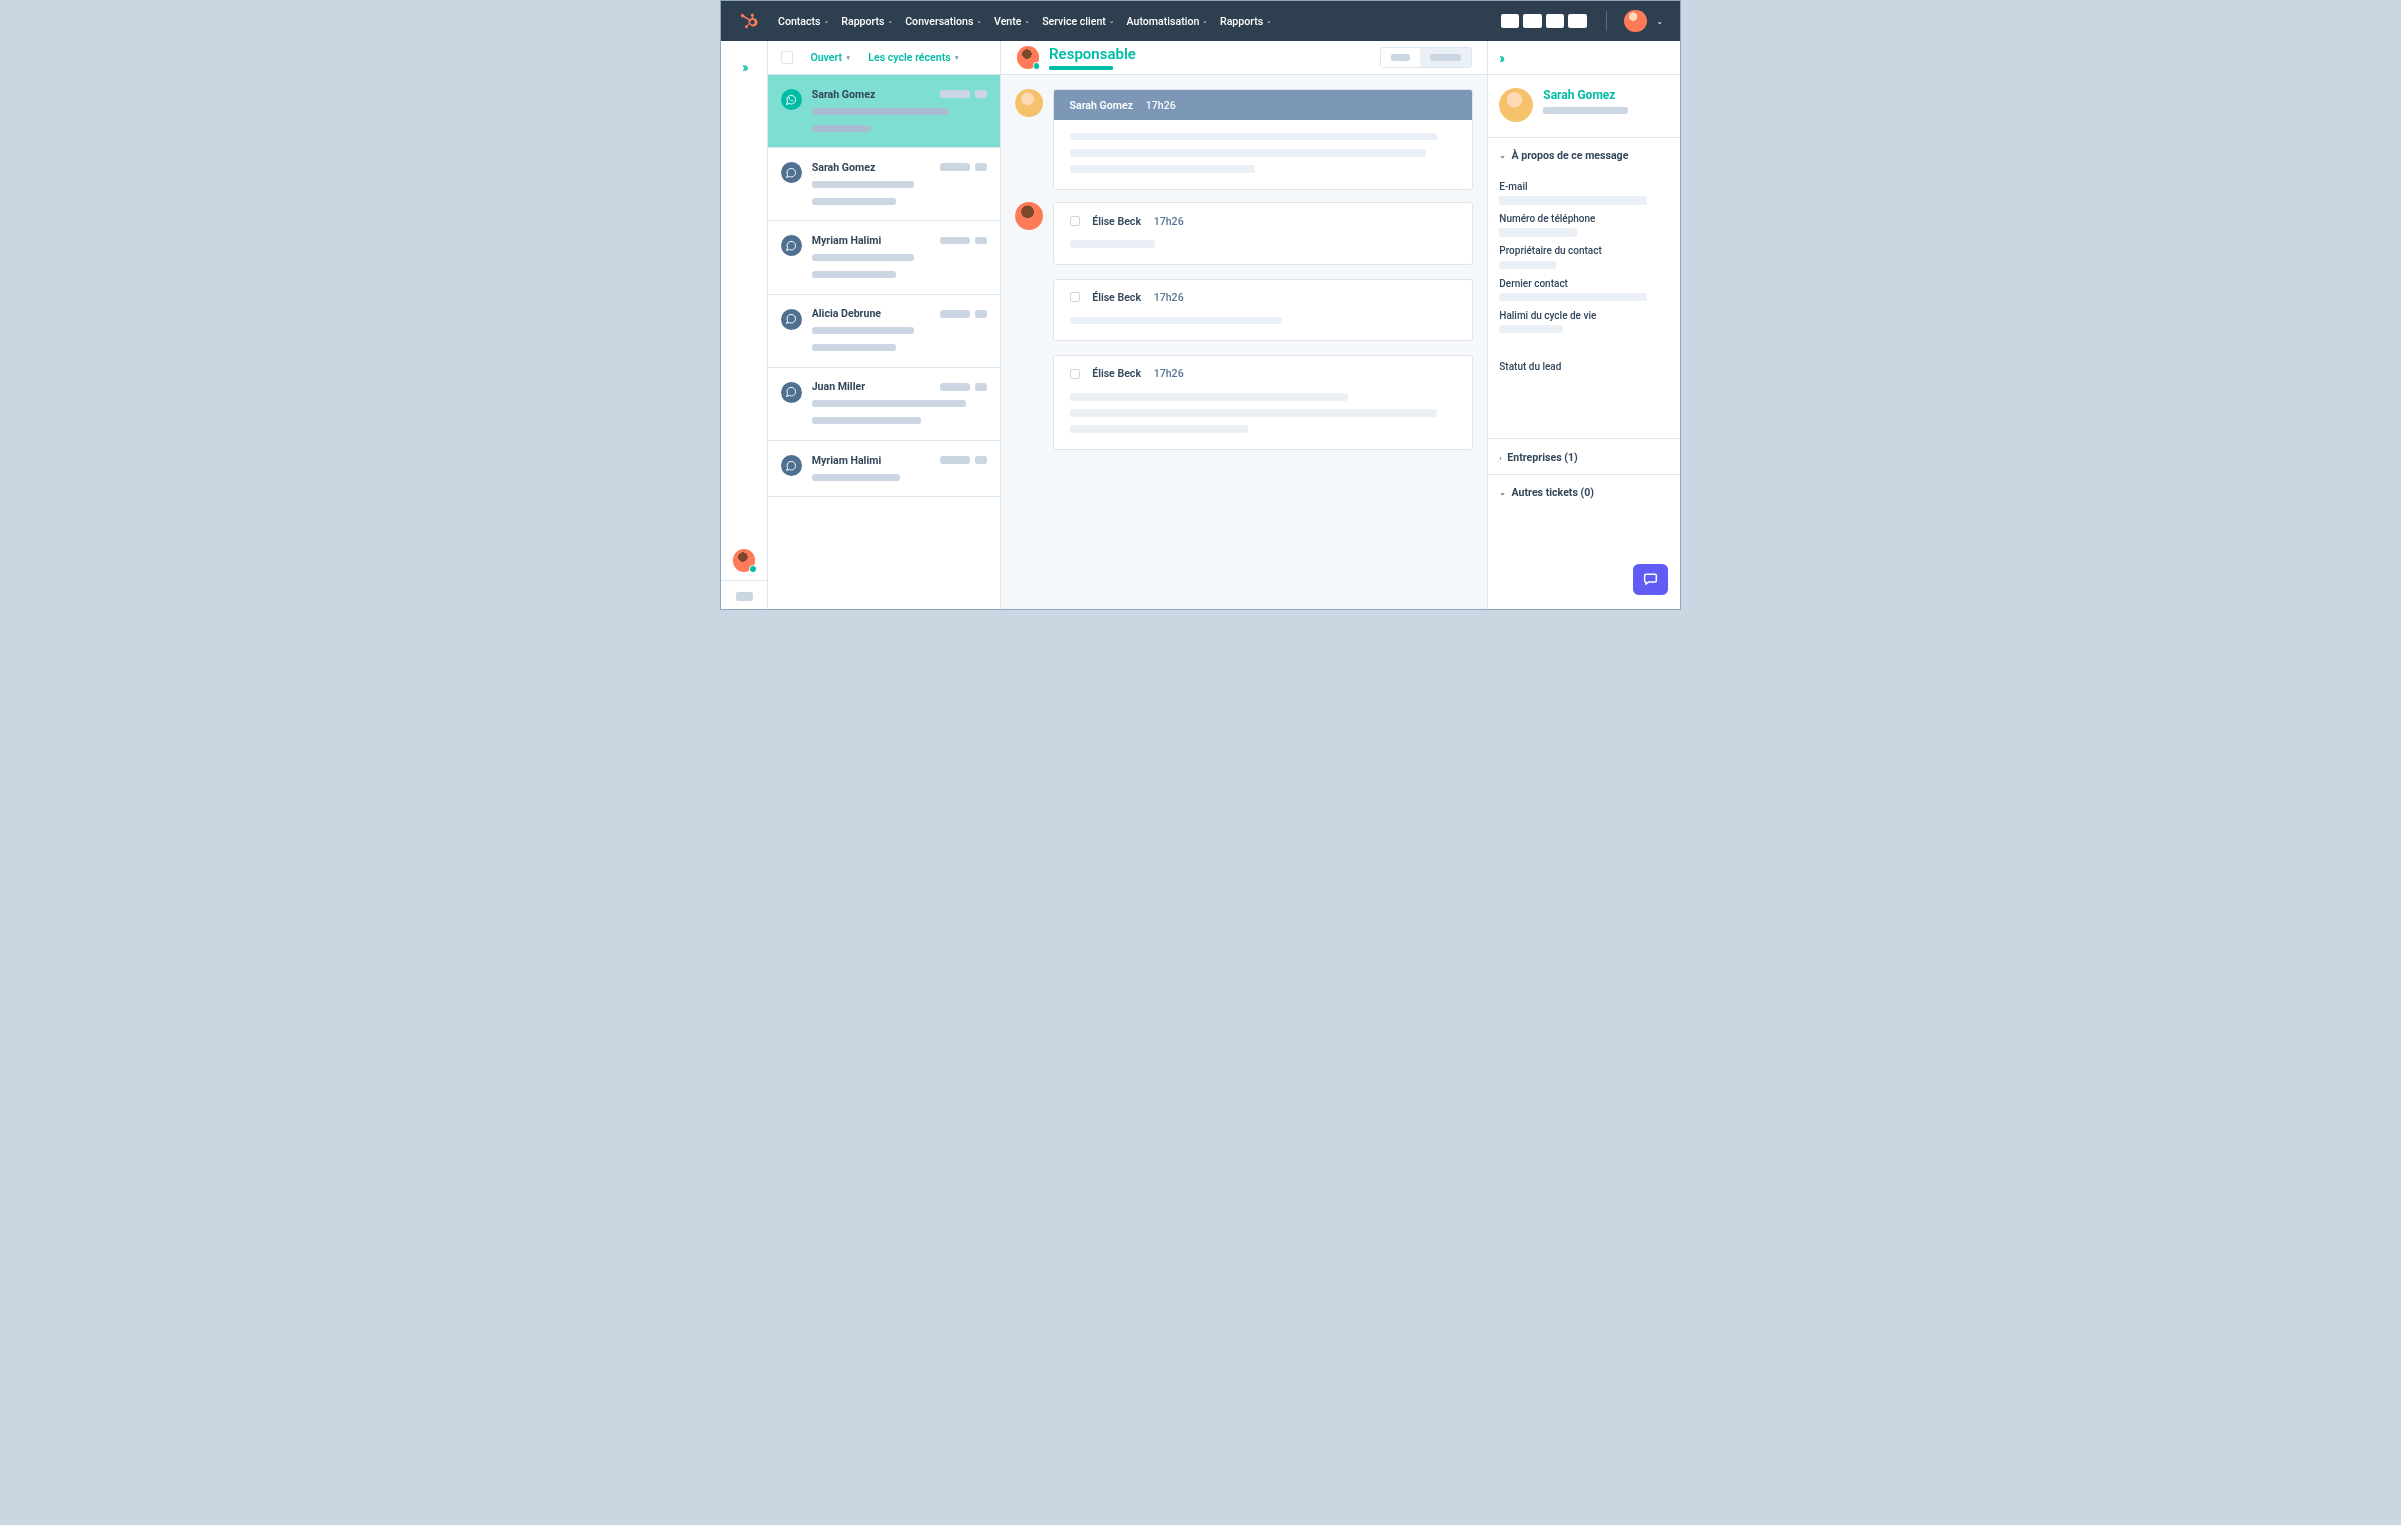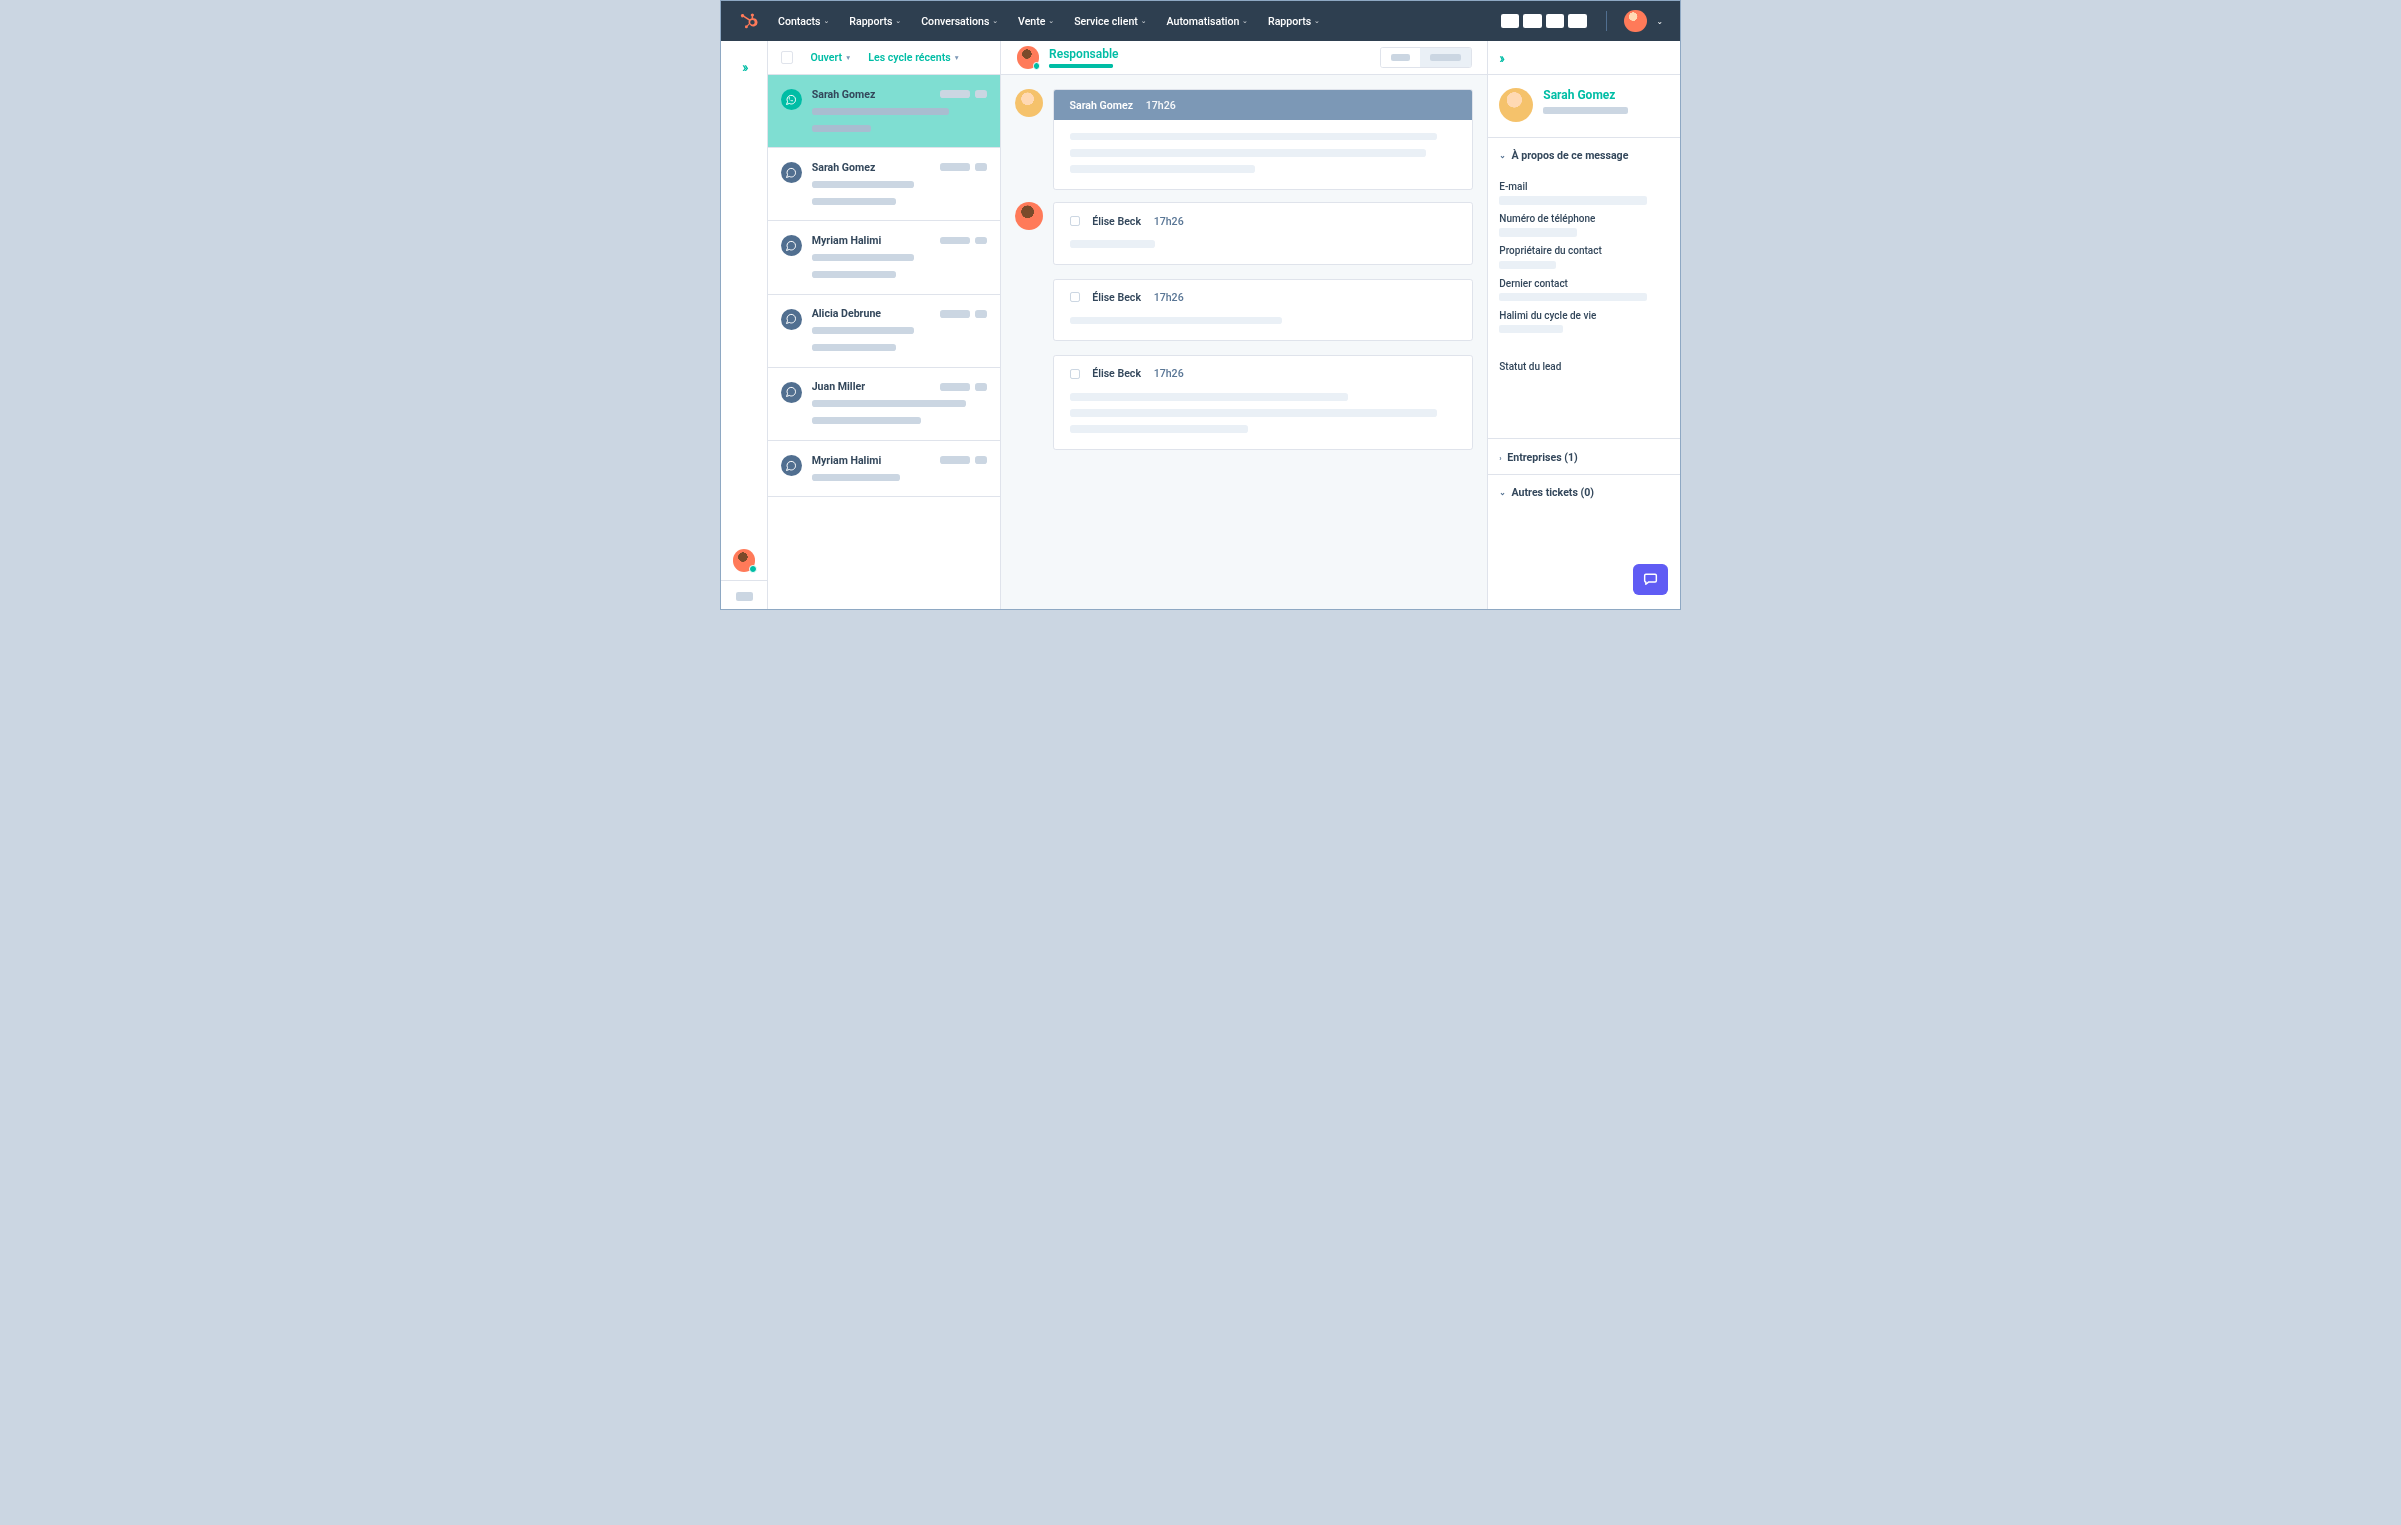--- a/index.html
+++ b/index.html
@@ -18,21 +18,21 @@
     --purple: #605cf4;
   }
   * { box-sizing: border-box; }
   html, body { margin:0; padding:0; font-family: -apple-system, BlinkMacSystemFont, "Segoe UI", Roboto, Helvetica, Arial, sans-serif; }
   body { background:#cbd6e2; overflow:hidden; }
   .frame { width:961px; height:610px; margin:0 auto; border:1.4px solid #8ea8c3; background:#fff; display:flex; flex-direction:column; }
 
   
   .topnav { height:40px; background:var(--navy-dark); display:flex; align-items:center; padding:0 17px; color:#fff; }
   .logo { width:20px; height:20px; margin-right:20px; color:var(--orange); }
-  .nav-items { display:flex; gap:20px; }
+  .nav-items { display:flex; gap:12px; }
   .nav-item { font-size:10.6px; font-weight:500; display:flex; align-items:center; gap:2.8px; cursor:pointer; }
   .nav-item .chev { font-size:7px; opacity:.8; }
   .nav-right { margin-left:auto; display:flex; align-items:center; gap:4.2px; }
   .skel-btn { width:18.4px; height:14px; border-radius:2.1px; background:#fff; }
   .nav-divider { width:0.7px; height:20px; background:#516f90; margin:0 12.7px 0 15.5px; }
   .avatar-sm { width:22.6px; height:22.6px; border-radius:50%; background:var(--orange); background-size:cover; position:relative; }
   .avatar-chev { color:#fff; margin-left:5.7px; font-size:7.8px; }
 
   
   .main { flex:1; display:flex; min-height:0; }
@@ -65,21 +65,21 @@
   .skel-pills { display:flex; gap:4.2px; }
   .skel { background:var(--placeholder); border-radius:2.8px; }
   .inbox-skel-line { margin-top:7px; height:7px; border-radius:2.8px; background:var(--placeholder); }
 
   
   .convo { flex:1; display:flex; flex-direction:column; border-right:0.7px solid var(--grey-border); min-width:0;}
   .convo-header { height:34px; border-bottom:0.7px solid var(--grey-border); display:flex; align-items:center; padding:0 15.5px; gap:10px; }
   .avatar-wrap { position:relative; width:22.6px; height:22.6px; }
   .avatar-wrap .av { width:22.6px; height:22.6px; border-radius:50%; background:var(--orange); }
   .avatar-wrap .status-dot { right:-1.4px; bottom:-1.4px; }
-  .convo-title { color:var(--teal); font-weight:600; font-size:12px; }
+  .convo-title { color:var(--teal); font-weight:600; font-size:15px; }
   .convo-title-sub { width:64px; height:4.2px; background:var(--teal); border-radius:1.4px; margin-top:2.8px;}
   .seg { margin-left:auto; border:0.7px solid var(--grey-border); border-radius:2.8px; display:flex; overflow:hidden; }
   .seg-btn { padding:5.7px 10px; font-size:0; }
   .seg-btn .s { display:block; width:18.4px; height:7px; background:var(--placeholder); border-radius:2.1px; }
   .seg-btn:first-child { background:#fff; }
   .seg-btn:last-child { background:#eaf0f6; }
   .seg-btn:last-child .s { width:31px; }
 
   .convo-body { flex:1; background:var(--grey-bg); overflow:hidden; padding:14px 14px 0 14px; }
   .msg-group { display:flex; gap:10px; margin-bottom:12.7px; }

